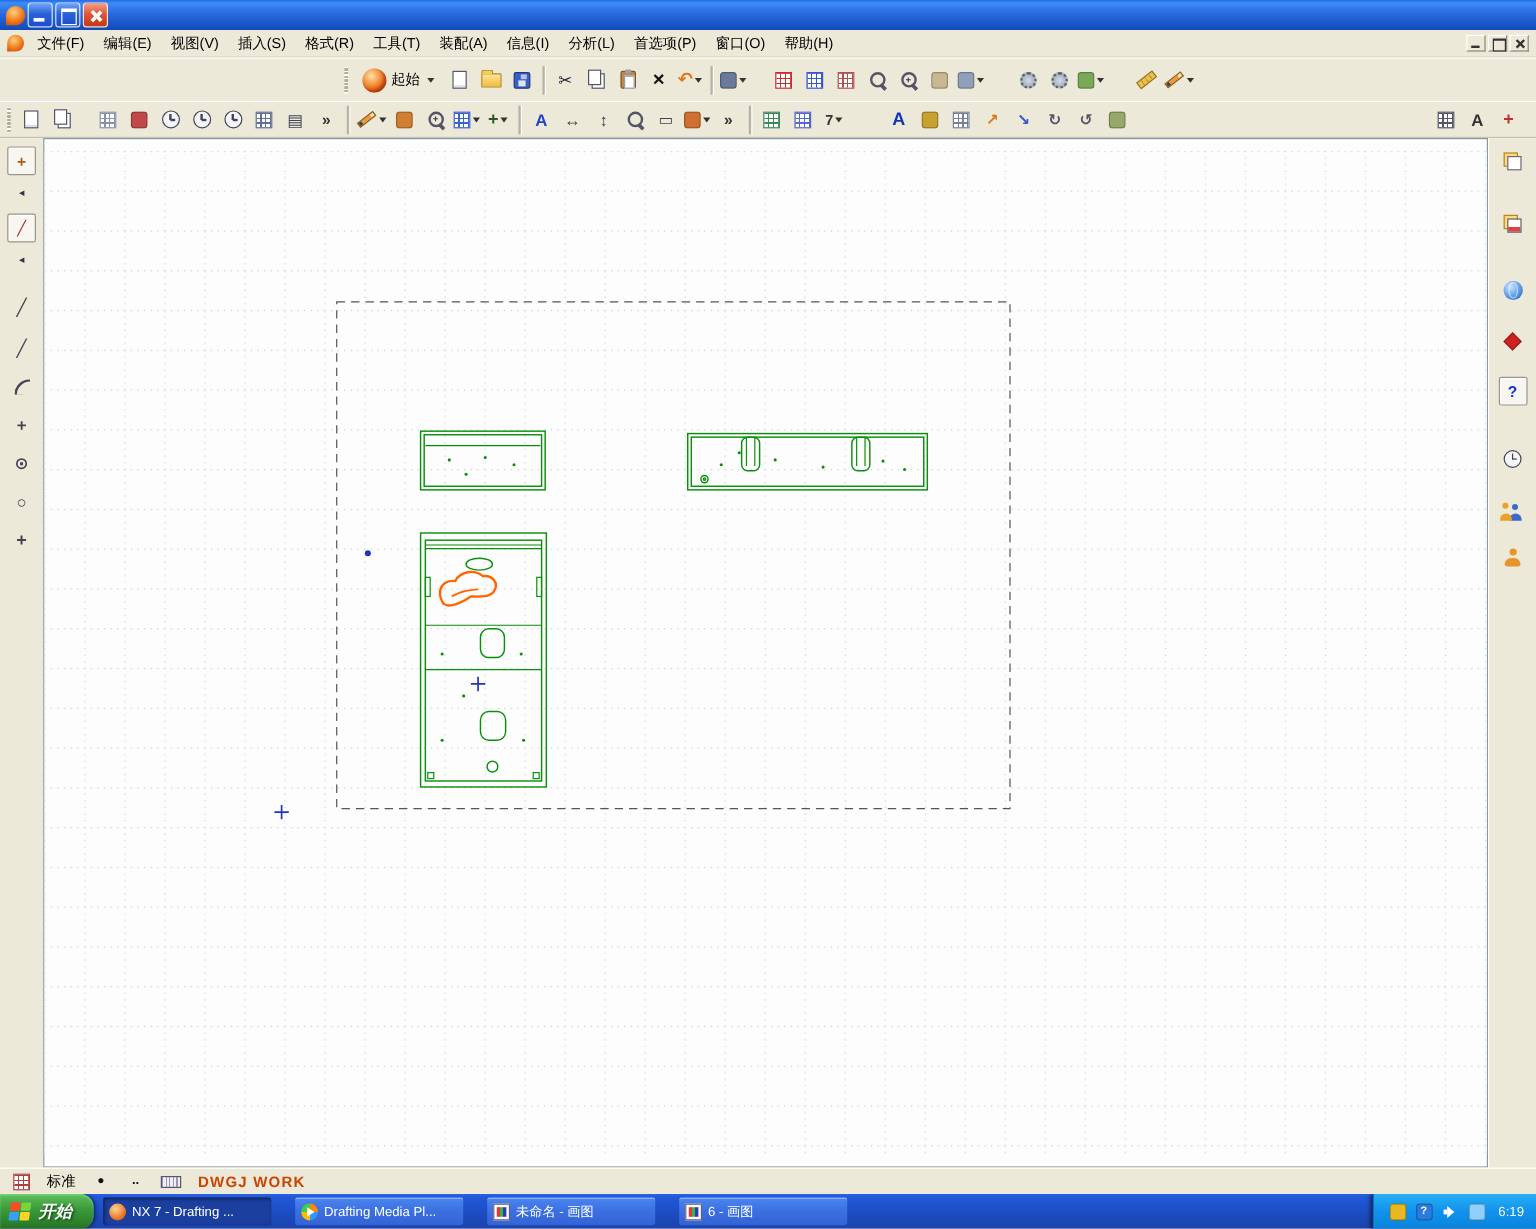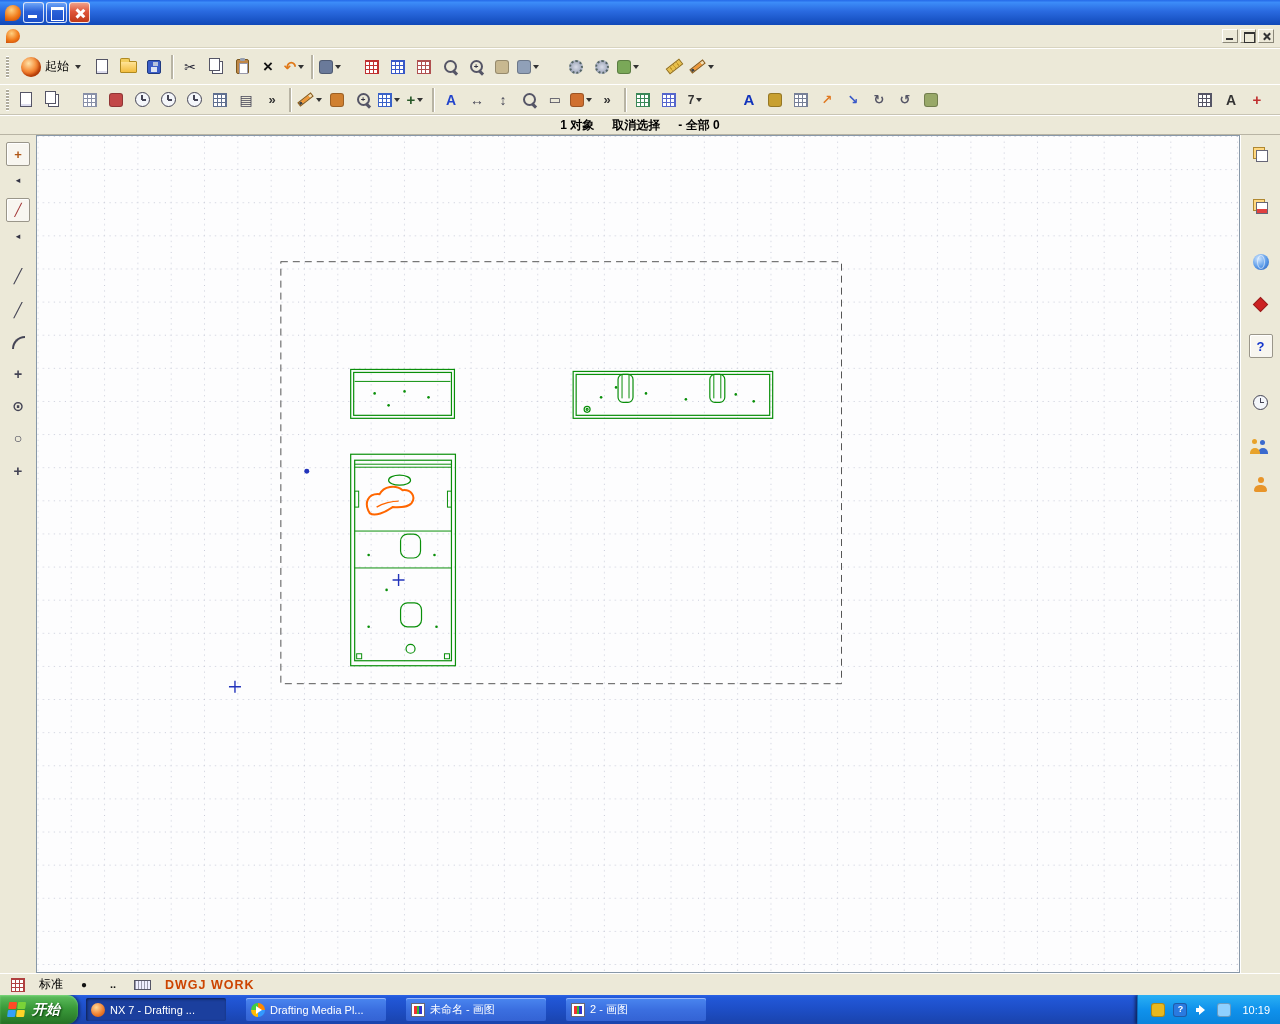--- a/index.html
+++ b/index.html
@@ -30,21 +30,21 @@
   .menu-item{padding:3px 8px;color:#000;white-space:nowrap;}
   .mdi-btns{margin-left:auto;display:flex;gap:2px;padding-right:3px;}
   .mdib{width:16px;height:14px;position:relative;background:#ece9d8;border:1px solid;border-color:#fffffc #8a8778 #8a8778 #fffffc;}
   .mdib.min::after{content:"";position:absolute;left:3px;bottom:2px;width:7px;height:2px;background:#333;}
   .mdib.max::after{content:"";position:absolute;left:3px;top:2px;width:9px;height:8px;border:1px solid #333;border-top-width:2px;}
   .mdib.close::before,.mdib.close::after{content:"";position:absolute;left:7px;top:2px;width:2px;height:9px;background:#333;}
   .mdib.close::before{transform:rotate(45deg);}.mdib.close::after{transform:rotate(-45deg);}
 
   
   .tb-row{background:#ece9d8;display:flex;align-items:center;border-top:1px solid #fff;padding:0 2px;}
-  .tb1{height:36px;}
+  .tb1{height:36px;justify-content:center;}
   .tb2{height:31px;border-bottom:1px solid #c8c4b4;}
   .icons{display:flex;align-items:center;height:100%;}
   .tb2 .icons{flex:1;}
   .tgrip{width:3px;height:22px;margin:0 4px;flex:none;
     background:repeating-linear-gradient(to bottom,#fff 0 1px,#b0ac9c 1px 3px);}
   .tsep{width:2px;height:24px;margin:0 4px;background:#b8b4a4;box-shadow:1px 0 0 #fff;flex:none;}
   .tgap{flex:none;}
   .tflex{flex:1;}
   .tbtn{min-width:24px;height:24px;display:inline-flex;align-items:center;justify-content:center;
     margin:0 1px;border:1px solid transparent;border-radius:2px;flex:none;}
@@ -155,20 +155,34 @@
 
   <div class="titlebar">
     <span class="app-icon"></span>
     <span class="wb min"></span>
     <span class="wb max"></span>
     <span class="wb close"></span>
   </div>
 
   <div class="menubar">
     <span class="menu-sys-icon"></span>
+    <nav class="menus" id="menus">
+        <span class="menu-item">文件(F)</span>
+        <span class="menu-item">编辑(E)</span>
+        <span class="menu-item">视图(V)</span>
+        <span class="menu-item">插入(S)</span>
+        <span class="menu-item">格式(R)</span>
+        <span class="menu-item">工具(T)</span>
+        <span class="menu-item">装配(A)</span>
+        <span class="menu-item">信息(I)</span>
+        <span class="menu-item">分析(L)</span>
+        <span class="menu-item">首选项(P)</span>
+        <span class="menu-item">窗口(O)</span>
+        <span class="menu-item">帮助(H)</span>
+      </nav>
     <span class="mdi-btns">
       <span class="mdib min"></span>
       <span class="mdib max"></span>
       <span class="mdib close"></span>
     </span>
   </div>
 
   <div class="tb-row tb1">
     <span class="tgrip"></span>
     <div class="start-btn">
@@ -372,25 +386,20 @@
         <span class="tbtn">
           <span class="ic sh-glyph" style="--c: #333; color: rgb(51, 51, 51); font-size: 14px;">A</span>
         </span>
         <span class="tbtn">
           <span class="ic sh-glyph" style="--c: #c03030; color: rgb(192, 48, 48); font-size: 15px;">+</span>
         </span>
         <span class="tgap" style="width: 8px; height: 8px;"></span>
       </div>
   </div>
 
-  <div class="promptbar">
-    <span>1 对象</span>
-    <span>取消选择</span>
-    <span>- 全部 0</span>
-  </div>
 
   <div class="main">
 
     <div class="left-strip">
         <span class="tbtn boxed">
           <span class="ic sh-glyph" style="--c: #b05818; color: rgb(176, 88, 24); font-size: 13px;">+</span>
         </span>
         <span class="tbtn">
           <span class="ic sh-glyph" style="--c: #334; color: rgb(51, 51, 68); font-size: 9px;">◂</span>
         </span>
@@ -585,33 +594,33 @@
       <div class="task">
         <span class="ticon ti-wmp"></span>
         <span class="tlabel">Drafting Media Pl...</span>
       </div>
       <div class="task">
         <span class="ticon ti-paint"></span>
         <span class="tlabel">未命名 - 画图</span>
       </div>
       <div class="task">
         <span class="ticon ti-paint"></span>
-        <span class="tlabel">2 - 画图</span>
+        <span class="tlabel">6 - 画图</span>
       </div>
     </div>
   <div class="tray">
     <span class="tray-icons">
         <span class="tbtn">
           <span class="ic sh-blob" style="--c: #e8b820;"></span>
         </span>
         <span class="tbtn">
           <span class="ic sh-blob" style="--c: #2a7ae0;">?</span>
         </span>
         <span class="tbtn">
           <span class="ic sh-speaker"></span>
         </span>
         <span class="tbtn">
           <span class="ic sh-blob" style="--c: #8fd0ff;"></span>
         </span>
       </span>
-    <span class="time">10:19</span>
+    <span class="time">6:19</span>
   </div>
 </div>
 
 </body></html>

